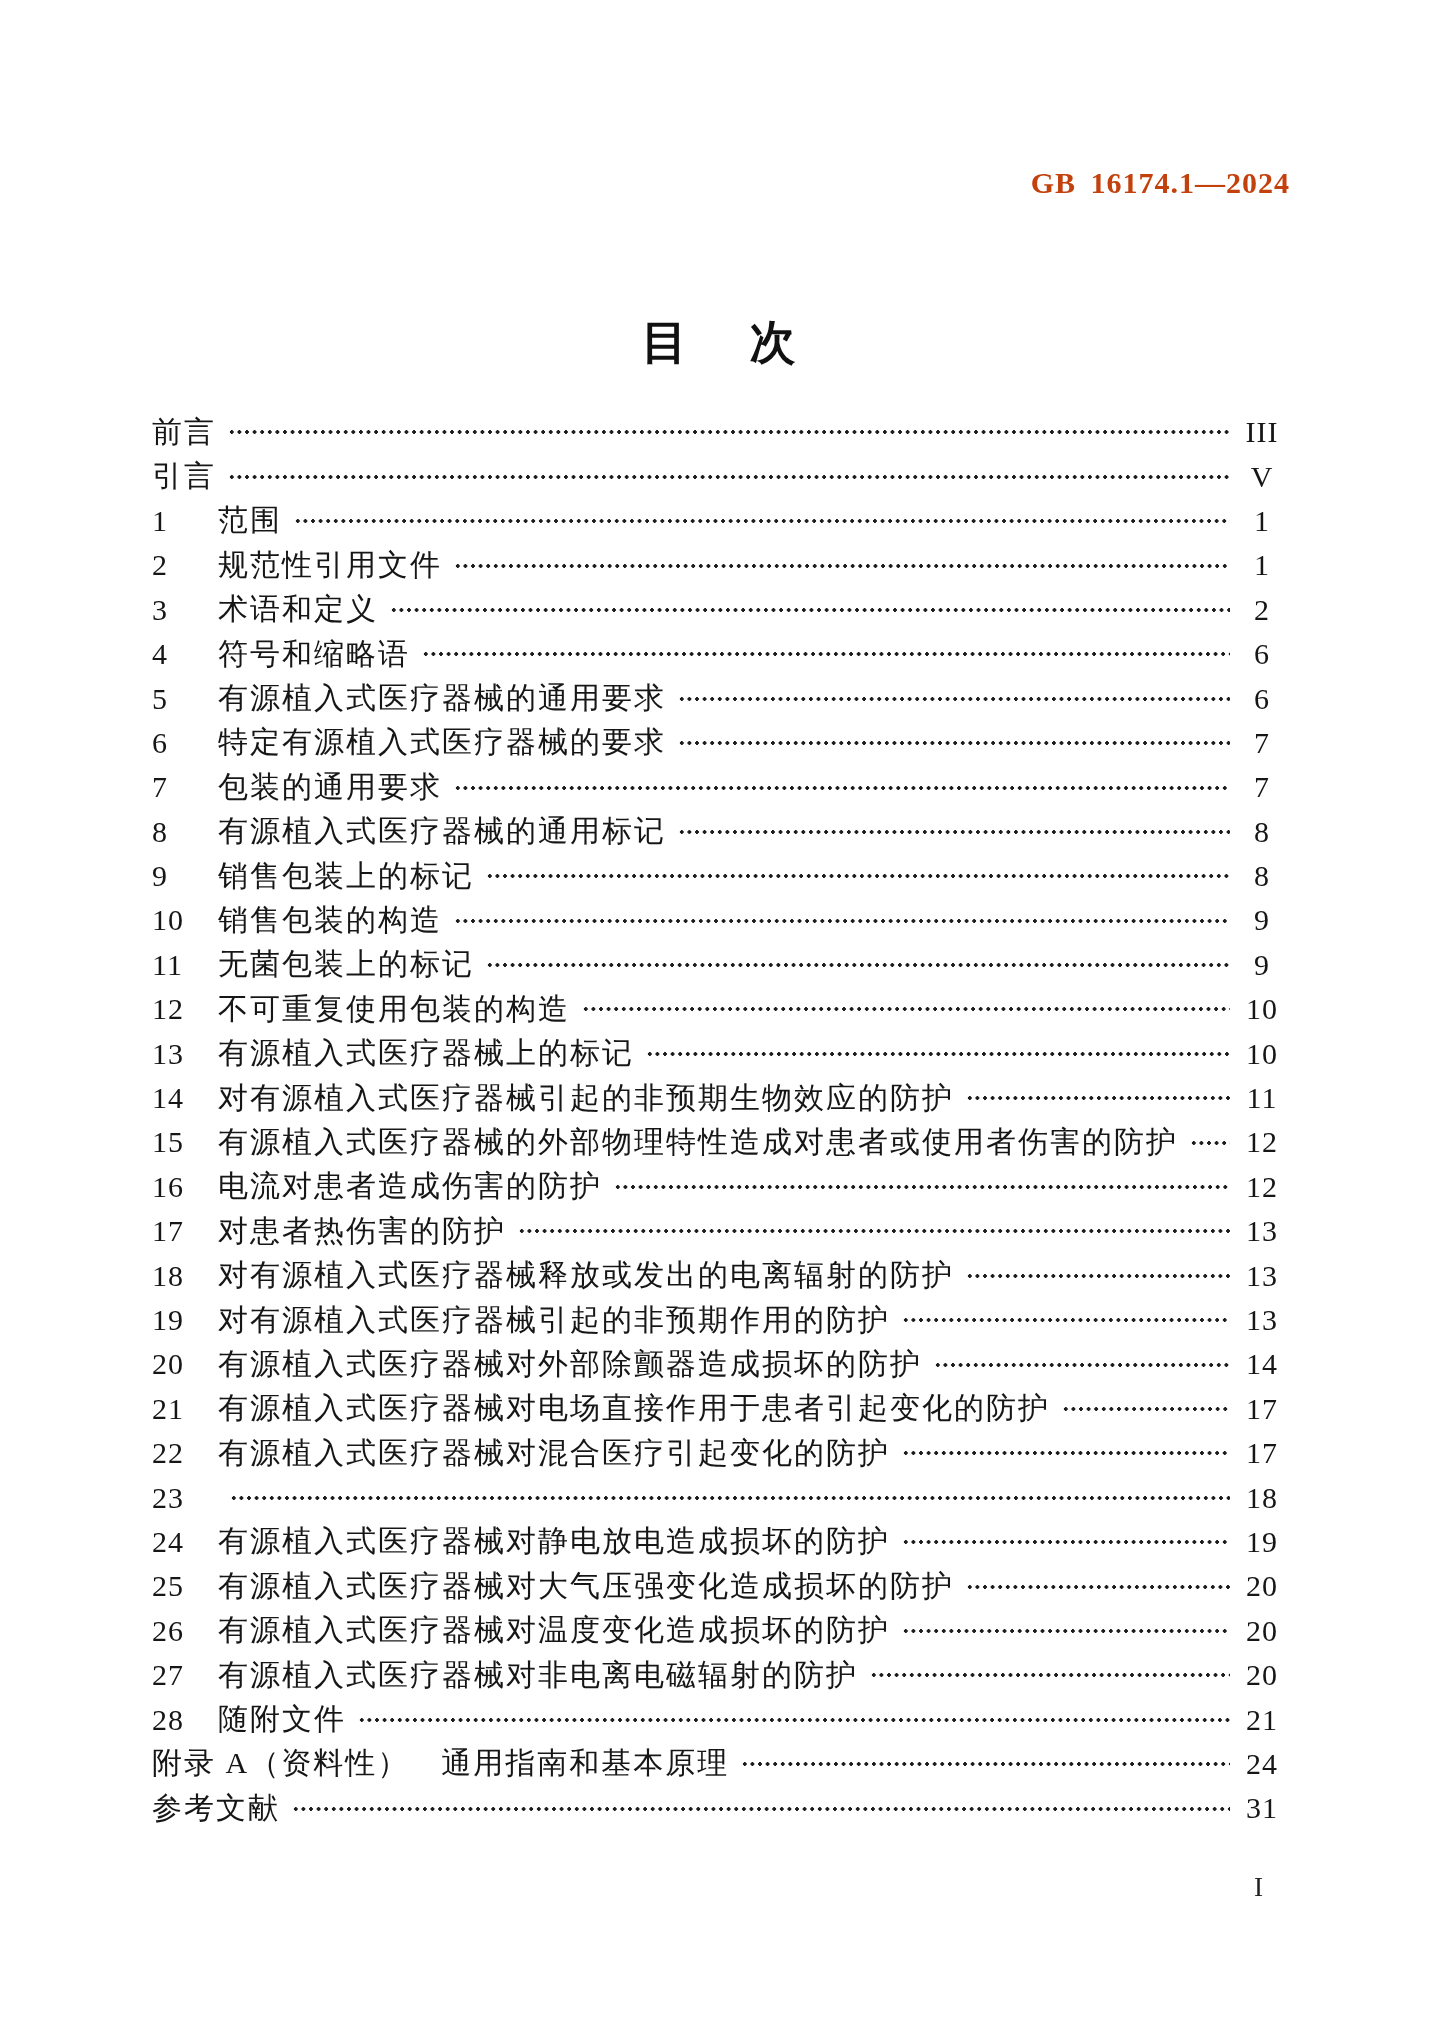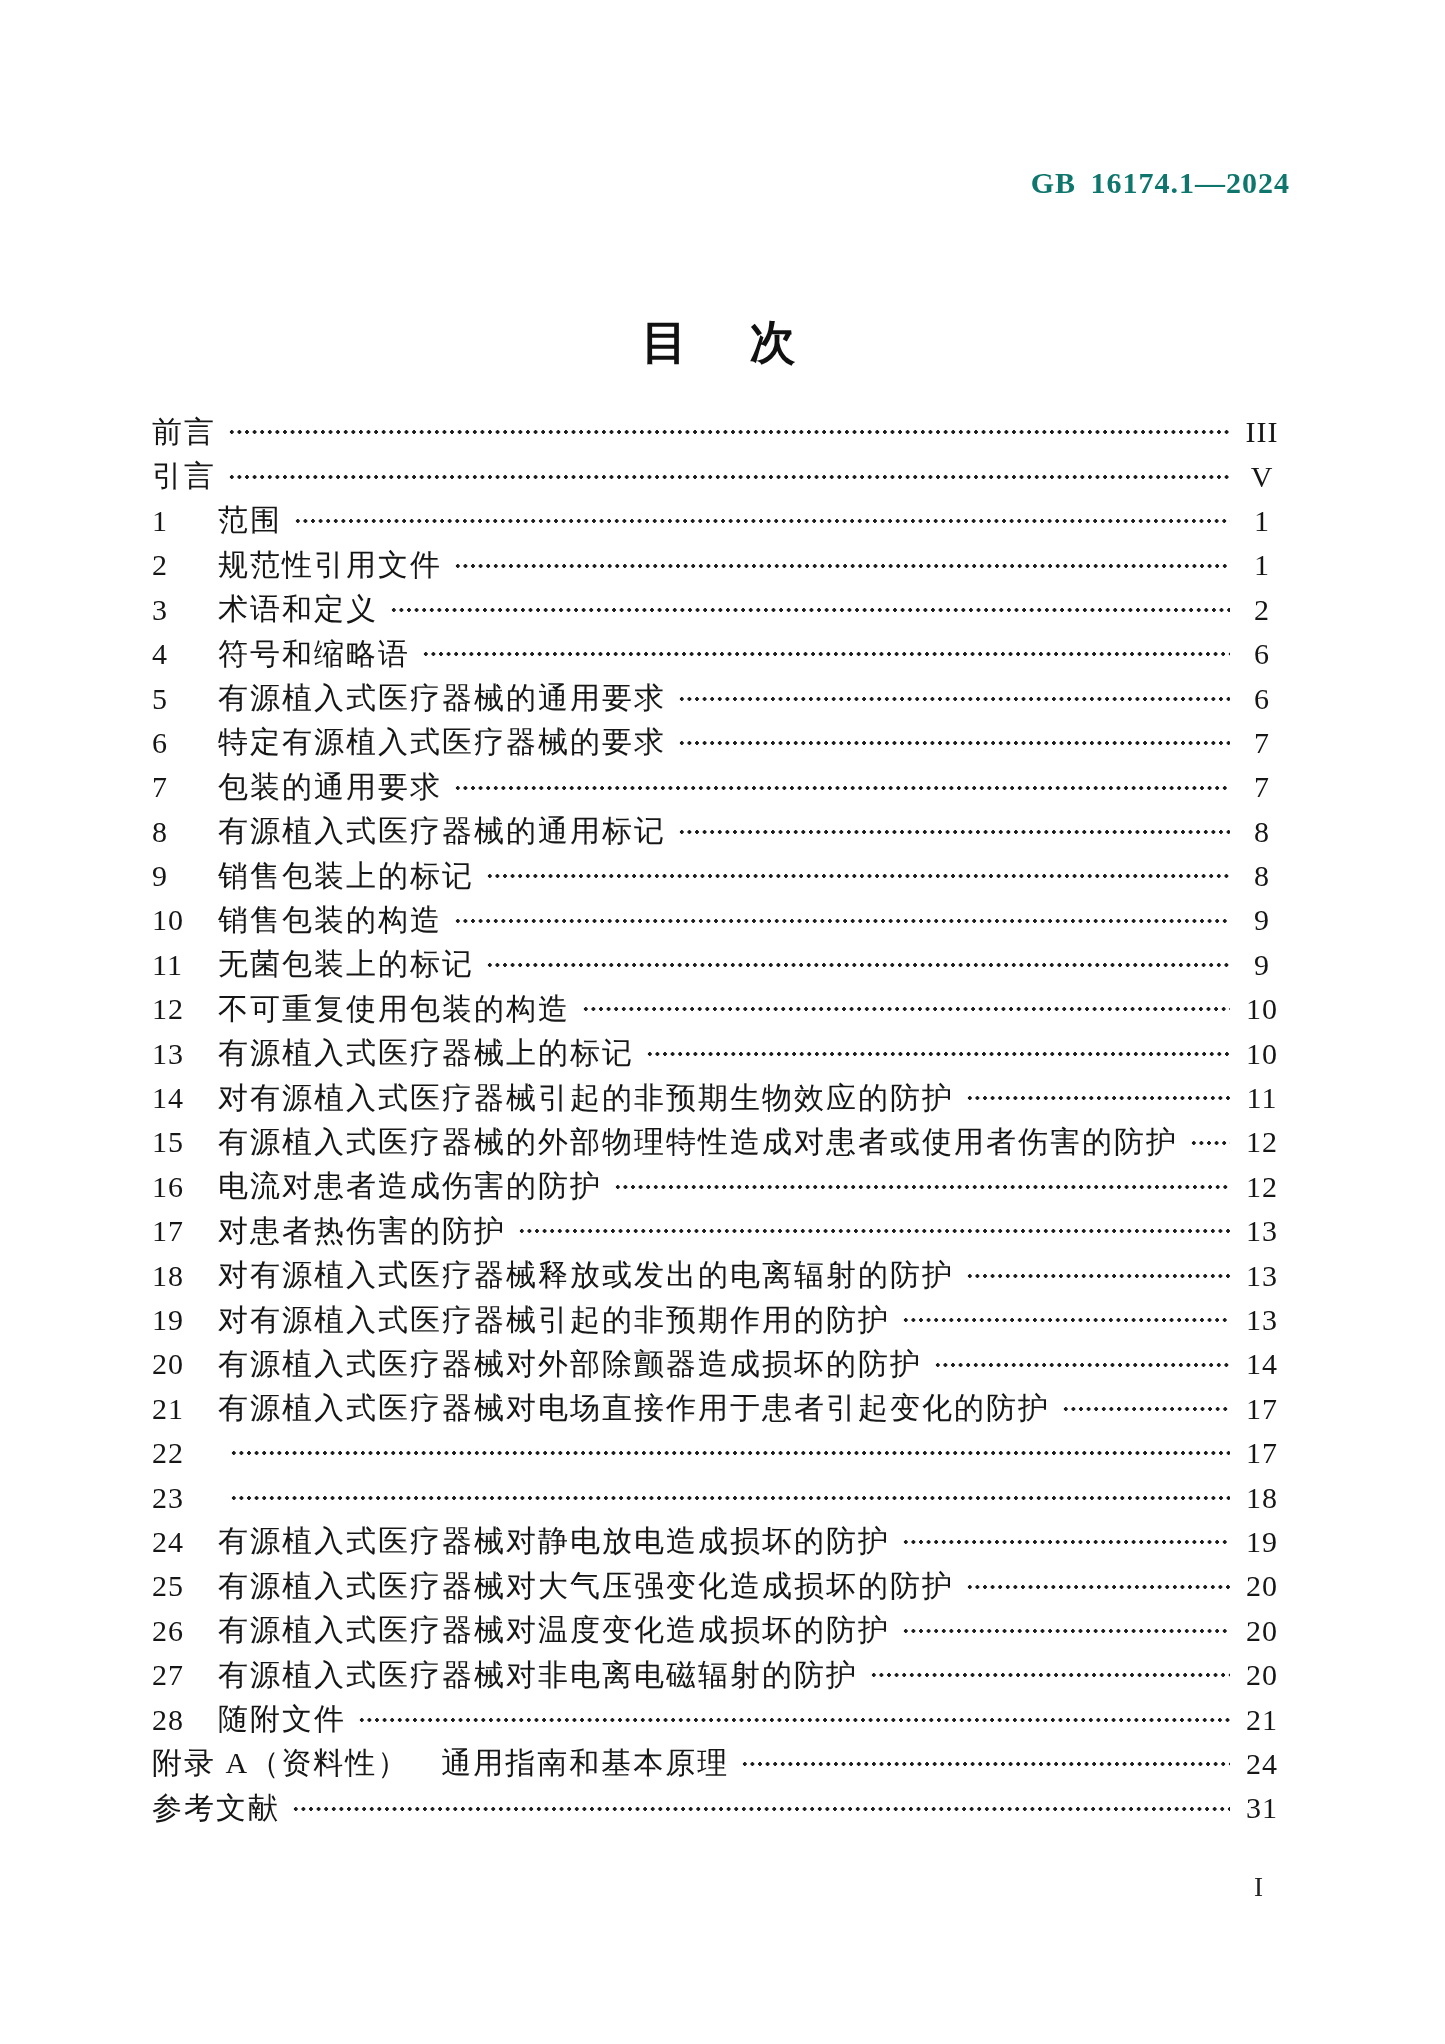--- a/index.html
+++ b/index.html
@@ -17,21 +17,21 @@
     overflow: hidden;
   }
   .doc-header {
     position: absolute;
     top: 166px;
     right: 155px;
     font-size: 30px;
     font-weight: bold;
     letter-spacing: 1px;
     word-spacing: 6px;
-    color: #0f766e;
+    color: #c2410c;
   }
   .doc-title {
     position: absolute;
     top: 288px;
     left: 0;
     right: 0;
     text-align: center;
     font-size: 46px;
     font-weight: bold;
     letter-spacing: 8px;
@@ -230,20 +230,21 @@
     <span class="pg">14</span>
   </div>
       <div class="toc-row">
     <span class="num">21</span>
     <span class="label">有源植入式医疗器械对电场直接作用于患者引起变化的防护</span>
     <span class="leader"></span>
     <span class="pg">17</span>
   </div>
       <div class="toc-row">
     <span class="num">22</span>
+    <span class="label">有源植入式医疗器械对混合医疗引起变化的防护</span>
     <span class="leader"></span>
     <span class="pg">17</span>
   </div>
       <div class="toc-row">
     <span class="num">23</span>
     <span class="leader"></span>
     <span class="pg">18</span>
   </div>
       <div class="toc-row">
     <span class="num">24</span>

